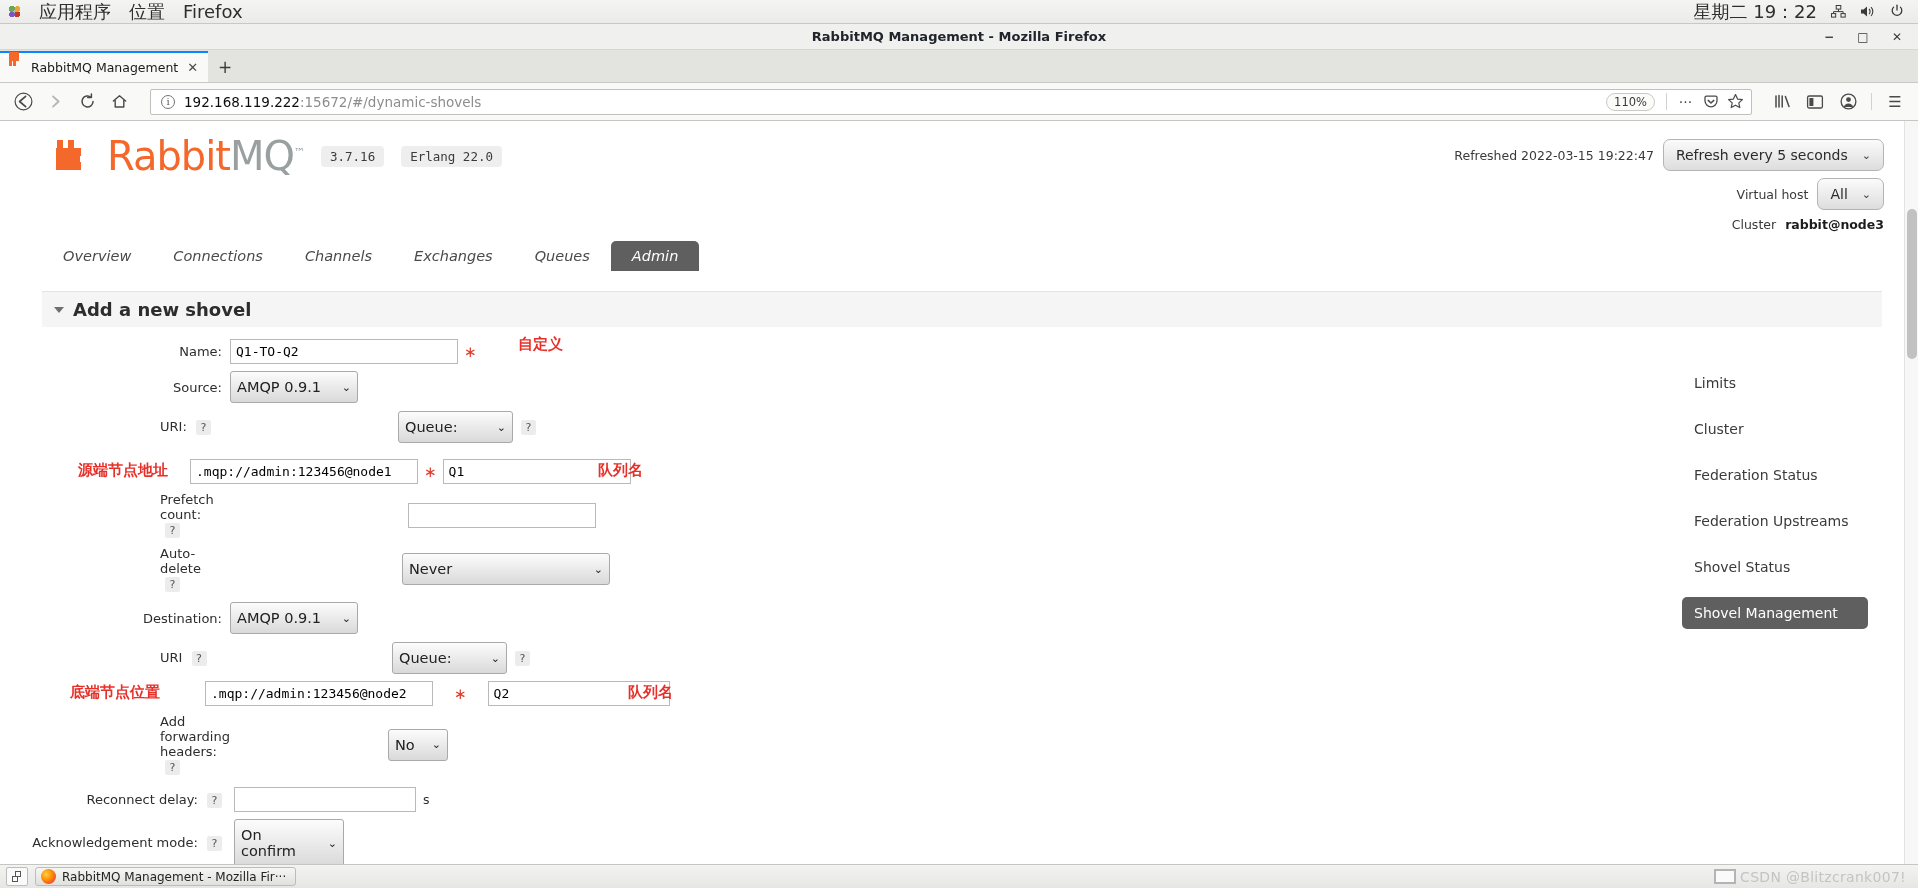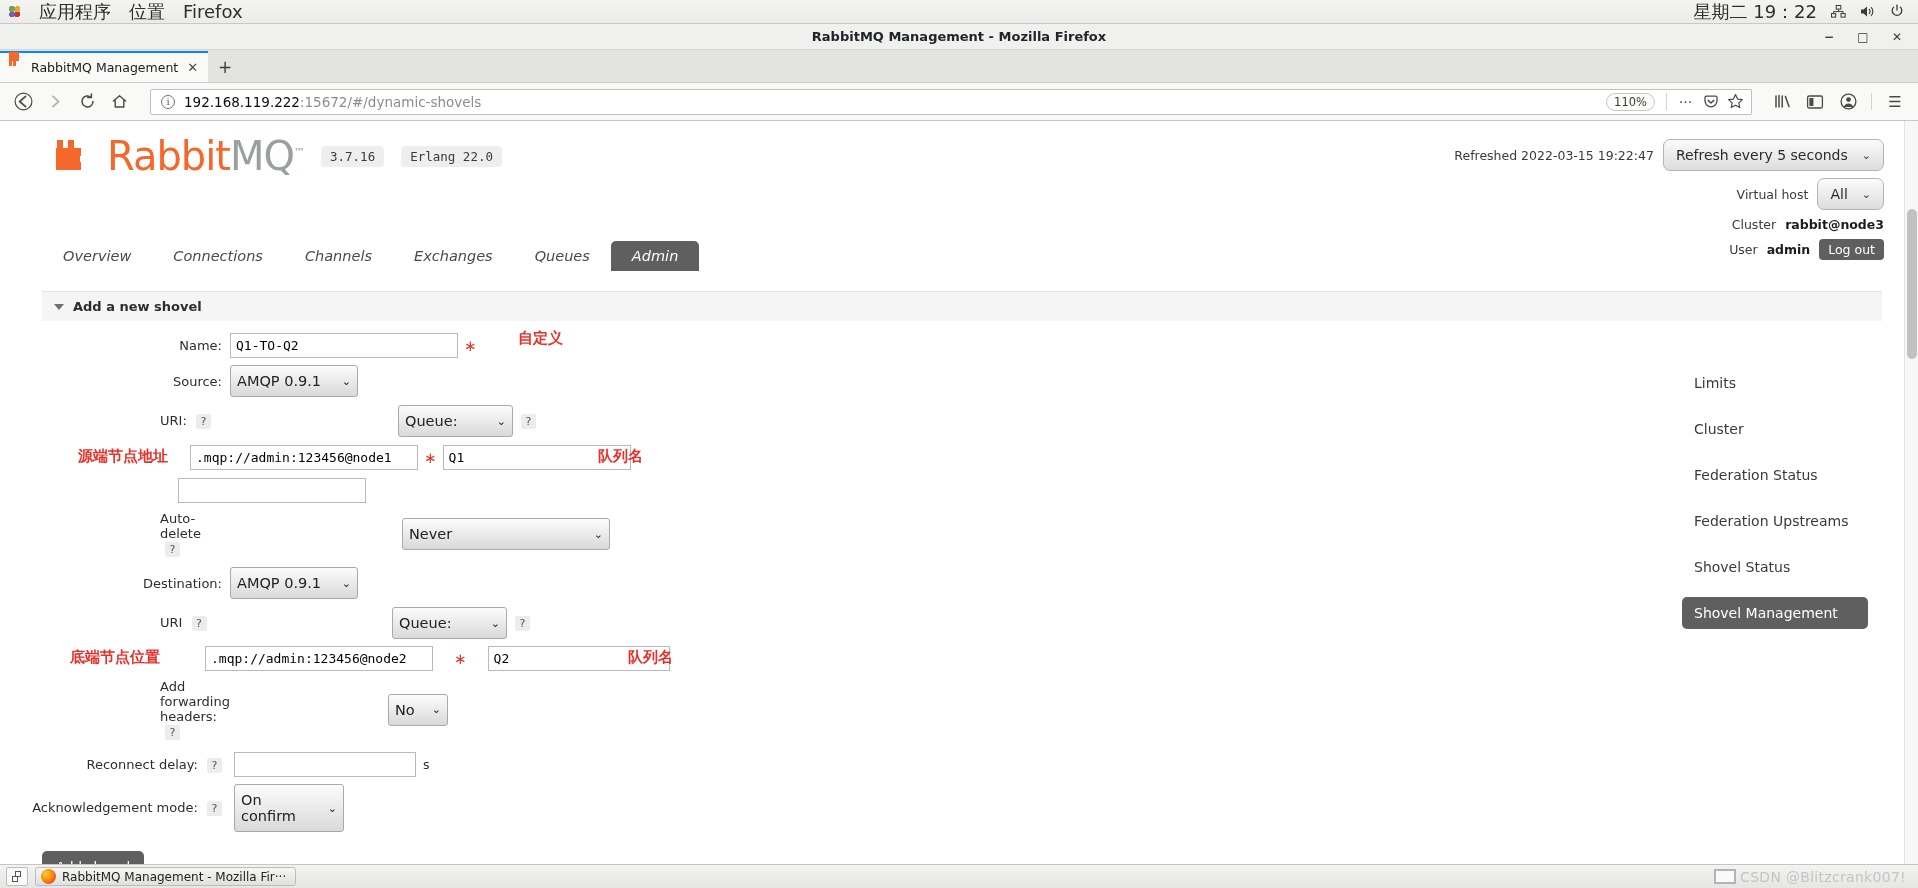--- a/index.html
+++ b/index.html
@@ -179,21 +179,21 @@
   .rtab {
     font-size: 14.5px; color: #4a4a4a; padding: 7px 21px;
     border-radius: 5px 5px 0 0;
   }
   .rtab.active { background: #5f5f5f; color: #ffffff; }
 
   
   #section-bar {
     margin: 20px 22px 0 42px;
     background: #f5f5f5; border-top: 1px solid #e4e4e4;
-    padding: 7px 0 7px 12px; font-size: 13px; color: #2d2d2d;
+    padding: 7px 0 7px 12px; font-size: 18px; color: #2d2d2d;
     display: flex; align-items: center; gap: 9px; font-weight: 700;
   }
   .tri { width: 0; height: 0; border-left: 5px solid transparent; border-right: 5px solid transparent; border-top: 6px solid #6f6f6f; }
 
   
   #shovel-form { position: relative; margin-top: 12px; font-size: 13px; color: #2d2d2d; }
   .frow { display: flex; align-items: center; margin-bottom: 7px; position: relative; }
   .flabel { width: 230px; text-align: right; padding-right: 8px; font-size: 13px; color: #2d2d2d; }
   .fhelp {
     display: inline-flex; align-items: center; justify-content: center;
@@ -416,25 +416,20 @@
             <span class="hdr-lbl">Virtual host</span>
             <span class="sel-btn">
               <span>All</span>
               <span class="caret">⌄</span>
             </span>
           </div>
           <div class="hdr-line">
             <span class="hdr-lbl">Cluster</span>
             <span class="bold">rabbit@node3</span>
           </div>
-          <div class="hdr-line">
-            <span class="hdr-lbl">User</span>
-            <span class="bold">admin</span>
-            <span class="logout-btn">Log out</span>
-          </div>
         </div>
       </div>
 
       <div id="rmq-tabs">
         <span class="rtab">Overview</span>
         <span class="rtab">Connections</span>
         <span class="rtab">Channels</span>
         <span class="rtab">Exchanges</span>
         <span class="rtab">Queues</span>
         <span class="rtab active">Admin</span>
@@ -468,30 +463,34 @@
             <span class="fhelp">?</span>
           </span>
           <span style="width:168px;"></span>
           <span class="dd" style="width:115px;">
             <span>Queue:</span>
             <span class="caret">⌄</span>
           </span>
           <span class="fhelp" style="margin-left:8px;">?</span>
         </div>
 
-        <div class="frow" style="margin-top:8px;">
+        <div class="frow" style="margin-top:16px;">
           <span class="annot" style="left:78px;top:2px;">源端节点地址</span>
           <span style="width:190px;"></span>
           <span class="txtinput" style="width:228px;">.mqp://admin:123456@node1</span>
           <span class="req">∗</span>
           <span class="txtinput" style="width:188px;">Q1</span>
           <span class="annot" style="left:598px;top:2px;">队列名</span>
         </div>
 
         <div class="frow" style="margin-top:8px;">
+          <span class="flabel" style="text-align:left; padding-left:160px; width:230px;">
+            <span>Prefetch count:</span>
+            <span class="fhelp">?</span>
+          </span>
           <span style="width:178px;"></span>
           <span class="txtinput" style="width:188px;"></span>
         </div>
 
         <div class="frow" style="margin-top:8px;">
           <span class="flabel" style="text-align:left; padding-left:160px; width:230px;">
             <span>Auto-delete</span>
             <span class="fhelp">?</span>
           </span>
           <span style="width:172px;"></span>

